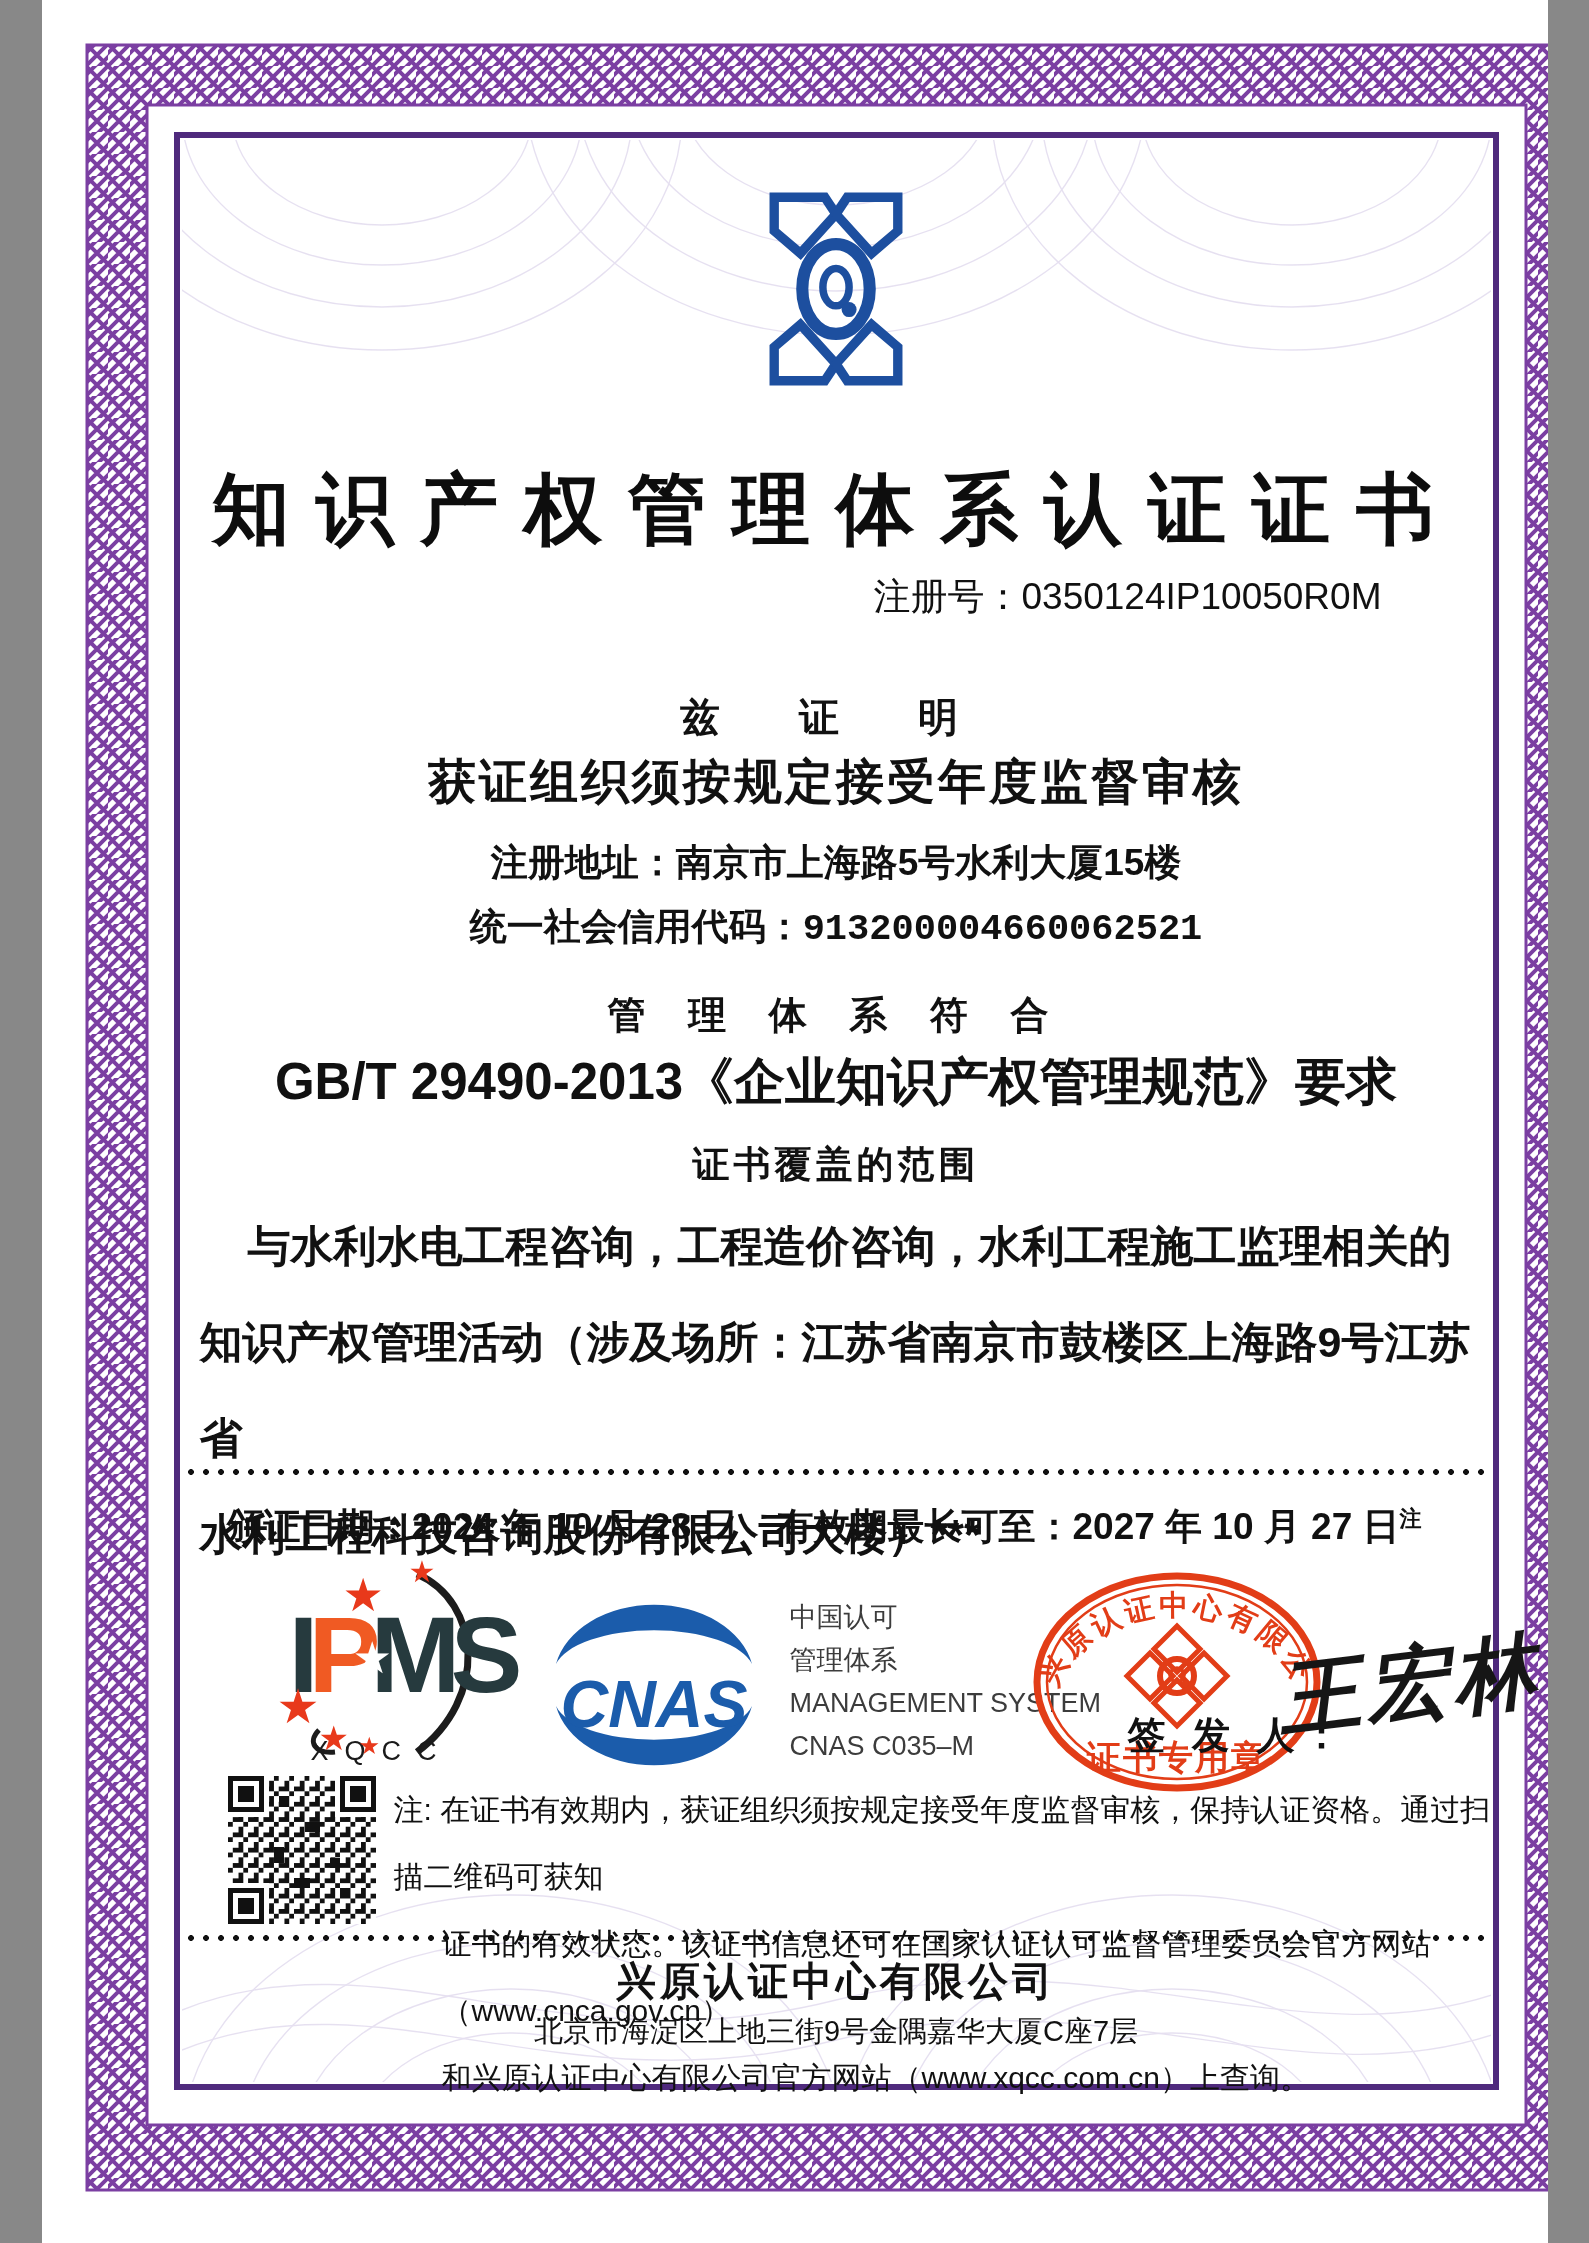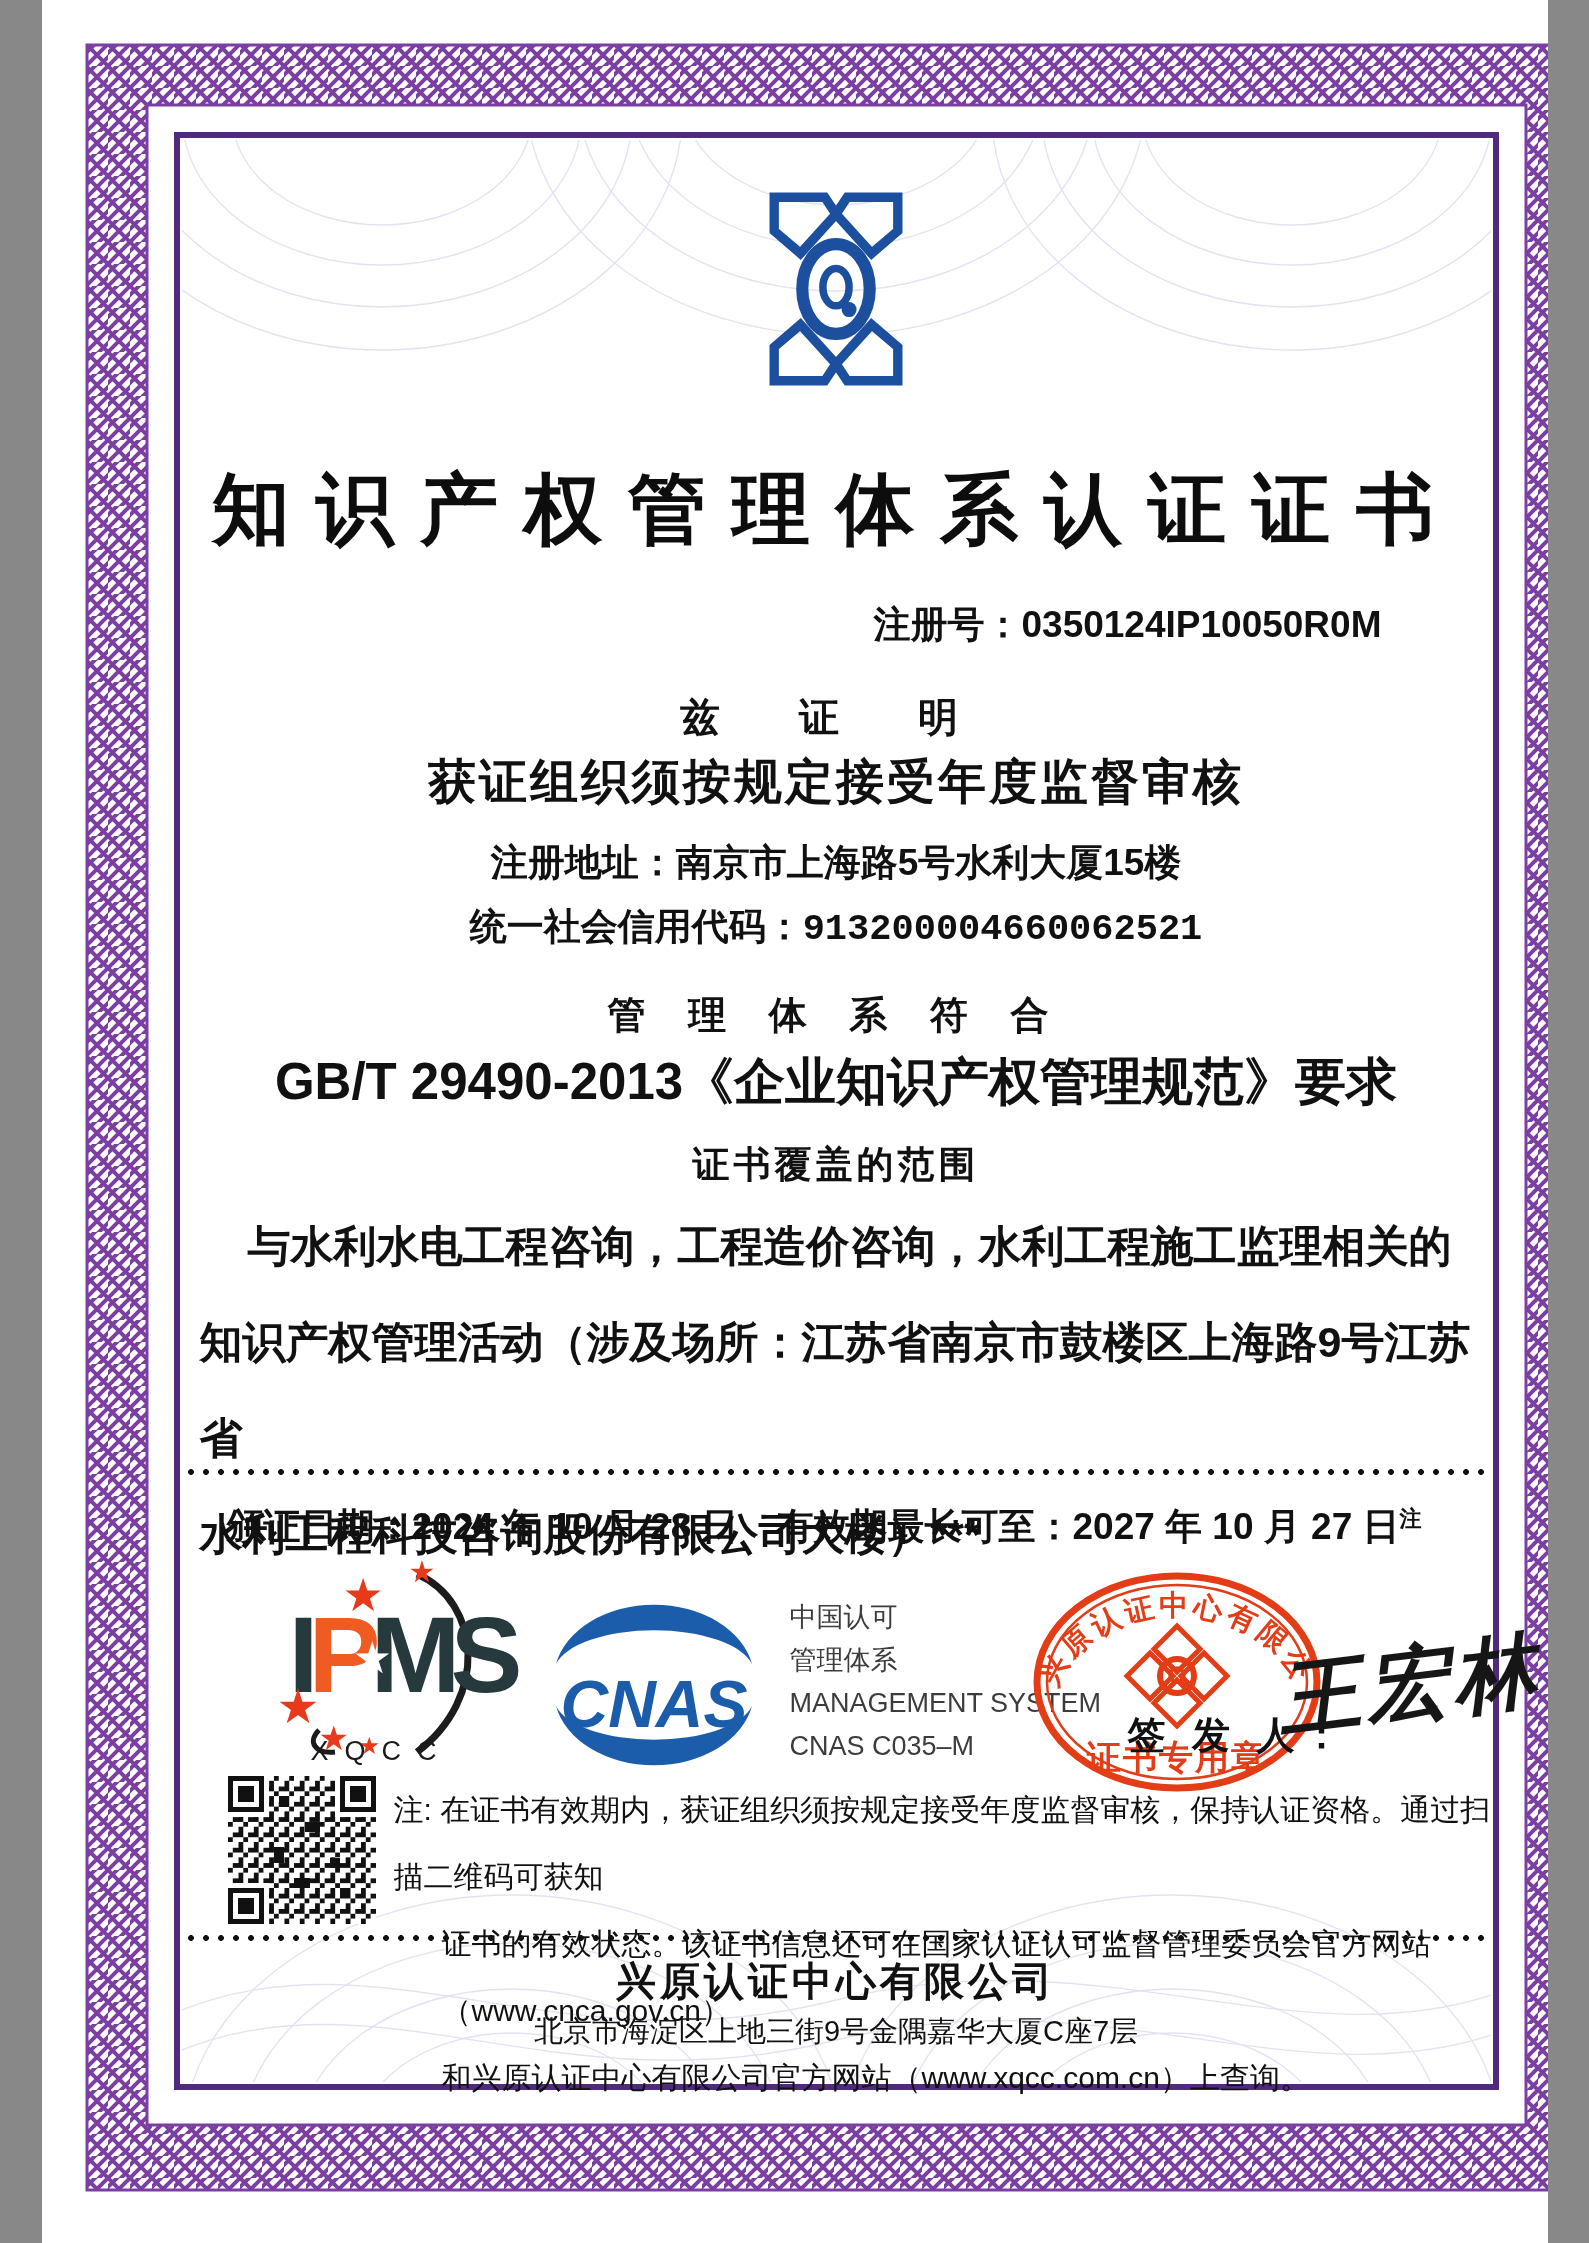--- a/index.html
+++ b/index.html
@@ -5,21 +5,21 @@
   html,body{margin:0;padding:0;background:#888;}
   .page{
     position:relative;width:1506px;height:2243px;background:#ffffff;
     font-family:"Liberation Sans", sans-serif;color:#111;overflow:hidden;margin:0 auto;
   }
   .abs{position:absolute;}
   .ctr{left:0;width:1589px;text-align:center;}
   svg{display:block;}
   
   .title{top:458px;font-size:78px;font-weight:700;letter-spacing:26px;color:#0d0d0d;white-space:nowrap;}
-  .regline{top:600px;right:166px;font-size:37px;font-weight:700;white-space:nowrap;}
+  .regline{top:572px;right:166px;font-size:37px;font-weight:400;white-space:nowrap;}
   .hereby{top:690px;font-size:40px;font-weight:700;letter-spacing:34px;}
   .company{top:750px;font-size:48px;font-weight:700;letter-spacing:3px;}
   .addr{top:838px;font-size:37px;font-weight:600;}
   .credit{top:902px;font-size:37px;font-weight:600;font-family:Liberation Mono, monospace;}
   .conform{top:990px;font-size:38px;font-weight:700;letter-spacing:16px;}
   .standard{top:1048px;font-size:51px;font-weight:700;}
   .scopehead{top:1140px;font-size:37px;font-weight:700;letter-spacing:4px;}
   .scope{top:1198px;left:158px;width:1284px;font-size:43px;font-weight:600;line-height:96px;text-align:left;}
   .scope .l1{text-indent:48px;}
   .dotline{left:145px;width:1300px;height:8px;

